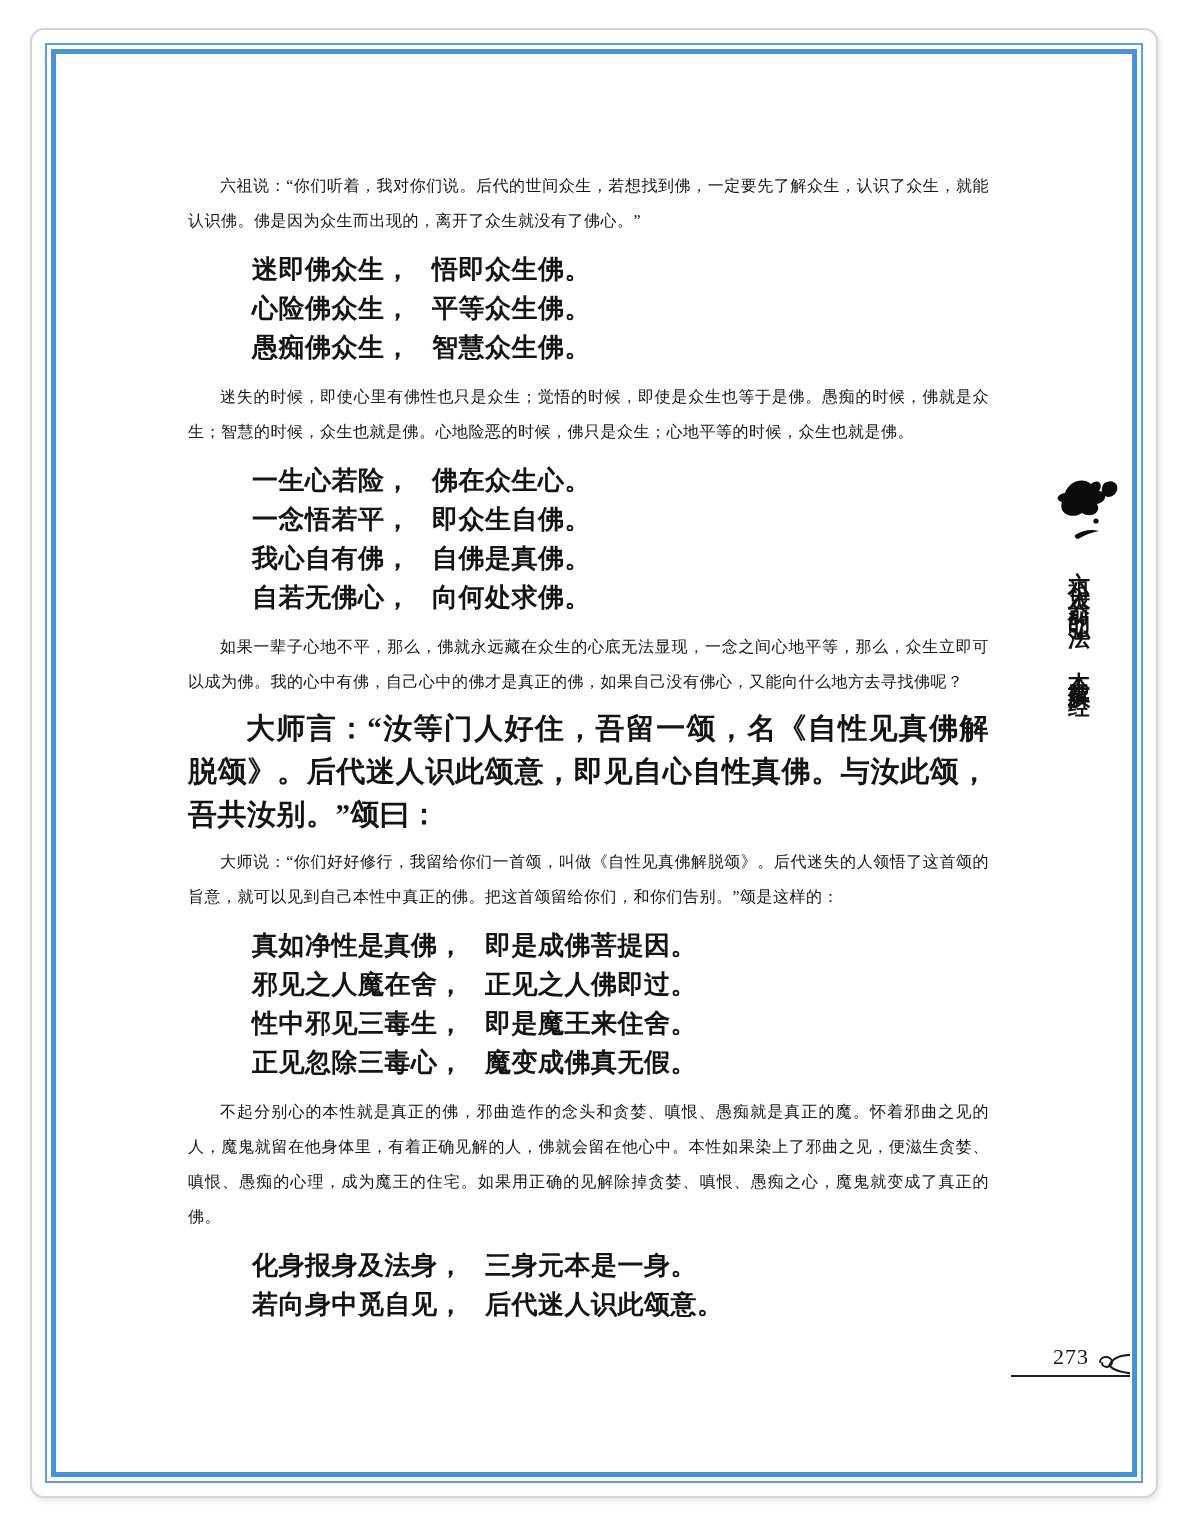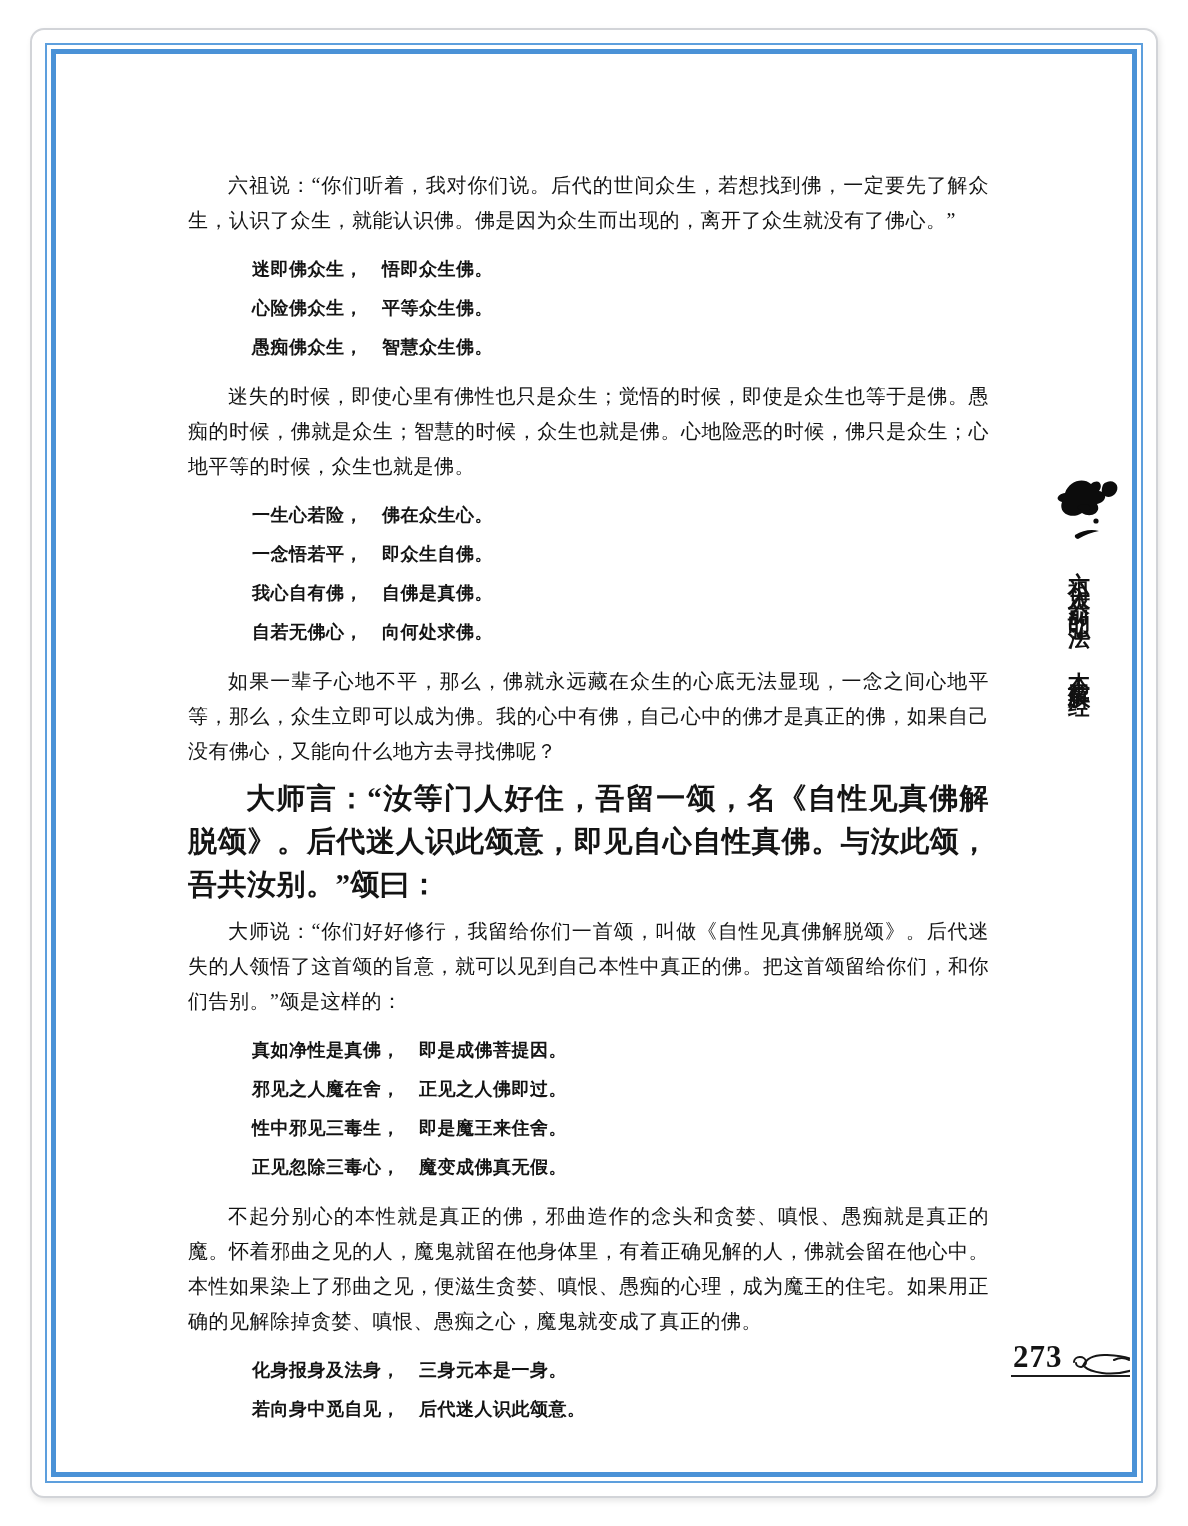--- a/index.html
+++ b/index.html
@@ -44,31 +44,31 @@
   .content {
     position: absolute;
     left: 26px; top: 26px; right: 26px; bottom: 26px;
     overflow: hidden;
   }
   .body-col {
     margin: 0 141px 0 130px;
     padding-top: 112px;
   }
   .para {
-    font-size: 20px;
+    font-size: 16px;
     line-height: 35px;
     text-align: justify;
     text-indent: 2em;
     letter-spacing: 0.5px;
     margin: 0;
   }
   .verse {
     margin: 12px 0 12px 64px;
     font-weight: bold;
-    font-size: 18px;
+    font-size: 26px;
     line-height: 39px;
   }
   .verse-line { word-spacing: 14px; letter-spacing: 0.5px; }
   .quote {
     font-size: 29px;
     font-weight: bold;
     line-height: 43px;
     text-align: justify;
     text-indent: 2em;
     letter-spacing: 0.5px;
@@ -106,24 +106,25 @@
   .folio {
     position: absolute;
     left: 953px;
     top: 1286px;
     display: flex;
     align-items: flex-end;
     border-bottom: 2px solid #1c1c1c;
     padding: 0 6px 3px 2px;
   }
   .folio-number {
-    font-size: 31px;
-    font-weight: 700;
+    font-size: 22px;
+    font-weight: 400;
     line-height: 30px;
     letter-spacing: 1px;
+    margin-left: 40px;
   }
   .folio-cloud { margin-left: 3px; transform: translateY(3px); }
 </style>
 </head>
 <body>
 
 <div class="canvas">
   <div class="card">
     <div class="frame-thin"></div>
     <div class="frame-thick"></div>

